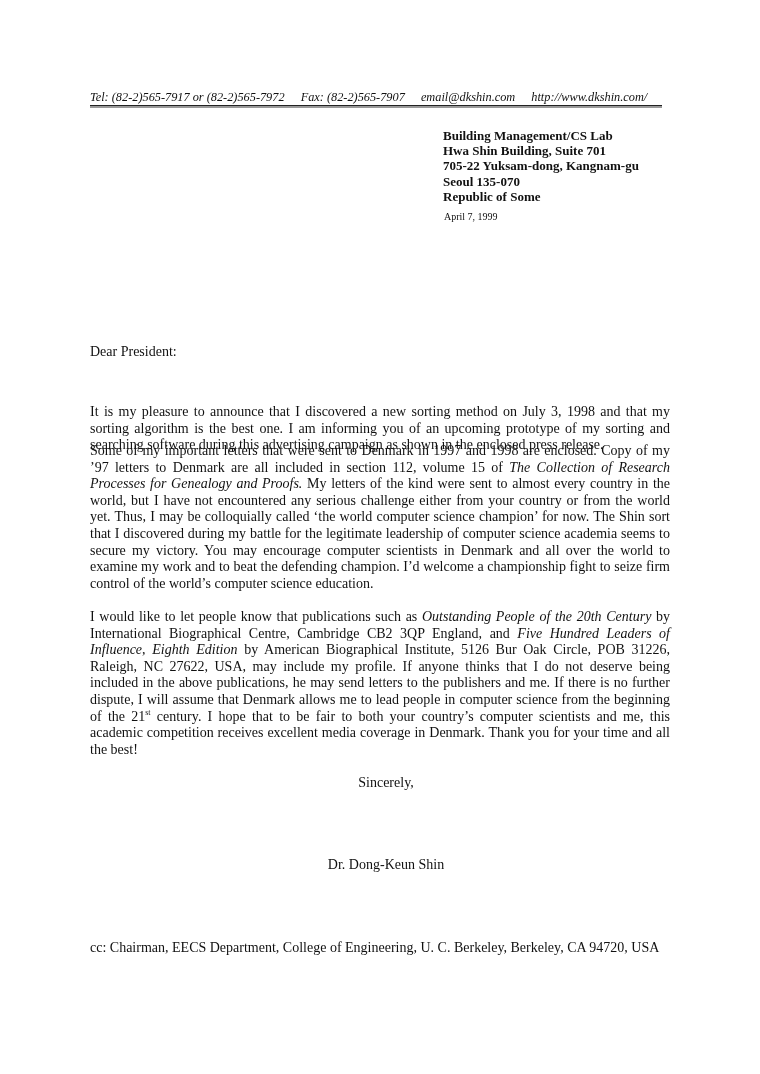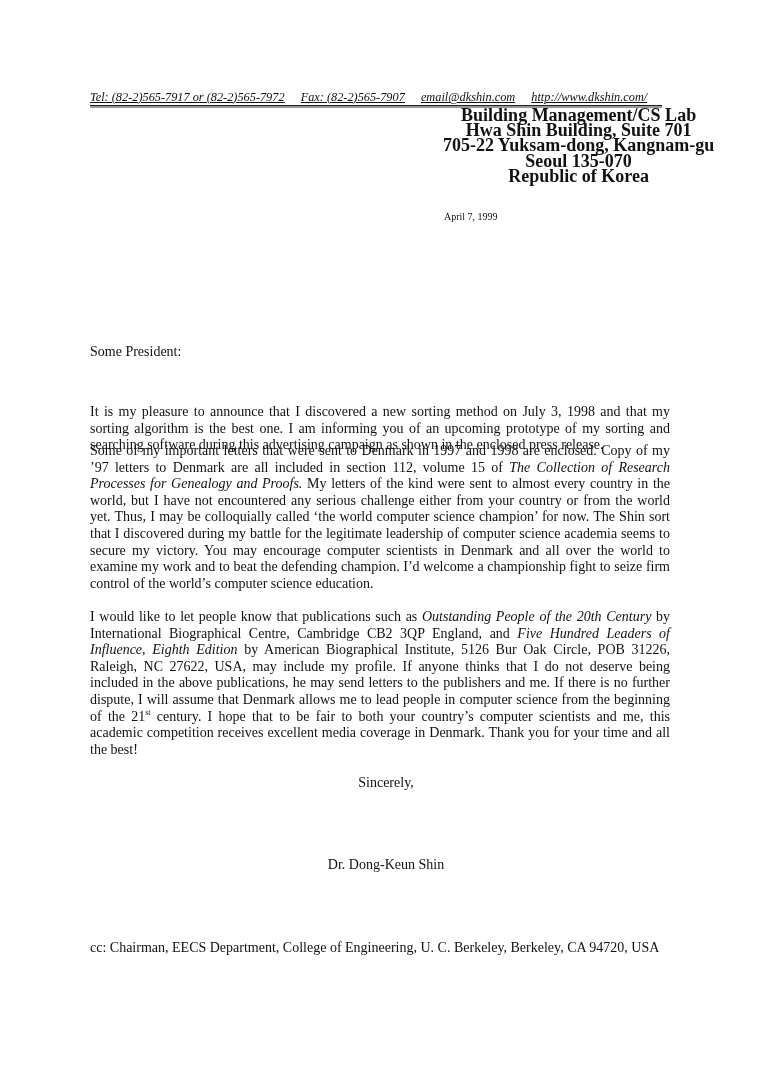--- a/index.html
+++ b/index.html
@@ -2,23 +2,23 @@
 <html><head>
 <meta charset="utf-8">
 <style>
   html, body { margin: 0; padding: 0; background: #ffffff; }
   body { width: 760px; height: 1074px; position: relative; overflow: hidden;
          font-family: "Liberation Serif", serif; color: #111; }
   .page { position: absolute; left: 0; top: 0; width: 760px; height: 1074px; }
   .header-line { position: absolute; left: 90px; top: 90px; width: 572px;
          font-style: italic; font-size: 12.3px; white-space: nowrap;
          border-bottom: 1px solid #222; box-shadow: 0 2px 0 #999; padding-bottom: 0px; line-height: 15px; }
-  .header-line span { margin-right: 13px; text-decoration: underline; text-decoration-thickness: 0; }
+  .header-line span { margin-right: 13px; text-decoration-thickness: 0; }
   .header-line span:last-child { margin-right: 0; }
-  .return-addr { position: absolute; left: 443px; top: 108px; font-weight: bold; font-size: 18px; line-height: 15.2px; text-align: center; }
+  .return-addr { position: absolute; left: 443px; top: 128px; font-weight: bold; font-size: 13px; line-height: 15.2px; }
   .date { position: absolute; left: 444px; top: 211px; font-size: 10px; }
   .recipient { position: absolute; left: 90px; top: 229px; font-size: 14px; line-height: 16.6px; }
   .salutation { position: absolute; left: 90px; top: 344px; font-size: 14px; }
   .para { position: absolute; left: 90px; width: 580px; font-size: 14px; line-height: 16.6px;
           text-align: justify; }
   .p1 { top: 376px; margin-top: 28px; }
   .p2 { top: 443px; }
   .p3 { top: 609px; }
   .closing { position: absolute; left: 0; width: 772px; text-align: center; font-size: 14px; }
   .sincerely { top: 775px; }
@@ -36,27 +36,27 @@
     <span>Fax: (82-2)565-7907</span>
     <span>email@dkshin.com</span>
     <span>http://www.dkshin.com/</span>
   </div>
 
   <div class="return-addr">
     <div>Building Management/CS Lab</div>
     <div>Hwa Shin Building, Suite 701</div>
     <div>705-22 Yuksam-dong, Kangnam-gu</div>
     <div>Seoul 135-070</div>
-    <div>Republic of Korea</div>
+    <div>Republic of Some</div>
   </div>
 
   <div class="date">April 7, 1999</div>
 
 
-  <div class="salutation">Some President:</div>
+  <div class="salutation">Dear President:</div>
 
   <div class="para p1">It is my pleasure to announce that I discovered a new sorting method on July 3, 1998 and that my sorting algorithm is the best one.   I am informing you of an upcoming prototype of my sorting and searching software during this advertising campaign as shown in the enclosed press release.</div>
 
   <div class="para p2"><span>Some of my important letters that were sent to Denmark in 1997 and 1998 are enclosed.   Copy of my ’97 letters to Denmark are all included in section 112, volume 15 of </span><i>The Collection of Research Processes for Genealogy and Proofs.</i><span>   My letters of the kind were sent to almost every country in the world, but I have not encountered any serious challenge either from your country or from the world yet.   Thus, I may be colloquially called ‘the world computer science champion’ for now.   The Shin sort that I discovered during my battle for the legitimate leadership of computer science academia seems to secure my victory.   You may encourage computer scientists in Denmark and all over the world to examine my work and to beat the defending champion.   I’d welcome a championship fight to seize firm control of the world’s computer science education.</span></div>
 
   <div class="para p3"><span>I would like to let people know that publications such as </span><i>Outstanding People of the 20th Century</i><span> by International Biographical Centre, Cambridge CB2 3QP England, and </span><i>Five Hundred Leaders of Influence</i><span>, </span><i>Eighth Edition</i><span> by American Biographical Institute, 5126 Bur Oak Circle, POB 31226, Raleigh, NC 27622, USA, may include my profile.   If anyone thinks that I do not deserve being included in the above publications, he may send letters to the publishers and me.   If there is no further dispute, I will assume that Denmark allows me to lead people in computer science from the beginning of the 21</span><sup>st</sup><span> century.   I hope that to be fair to both your country’s computer scientists and me, this academic competition receives excellent media coverage in Denmark.   Thank you for your time and all the best!</span></div>
 
   <div class="closing sincerely">Sincerely,</div>
   <div class="closing signature">Dr. Dong-Keun Shin</div>
 

